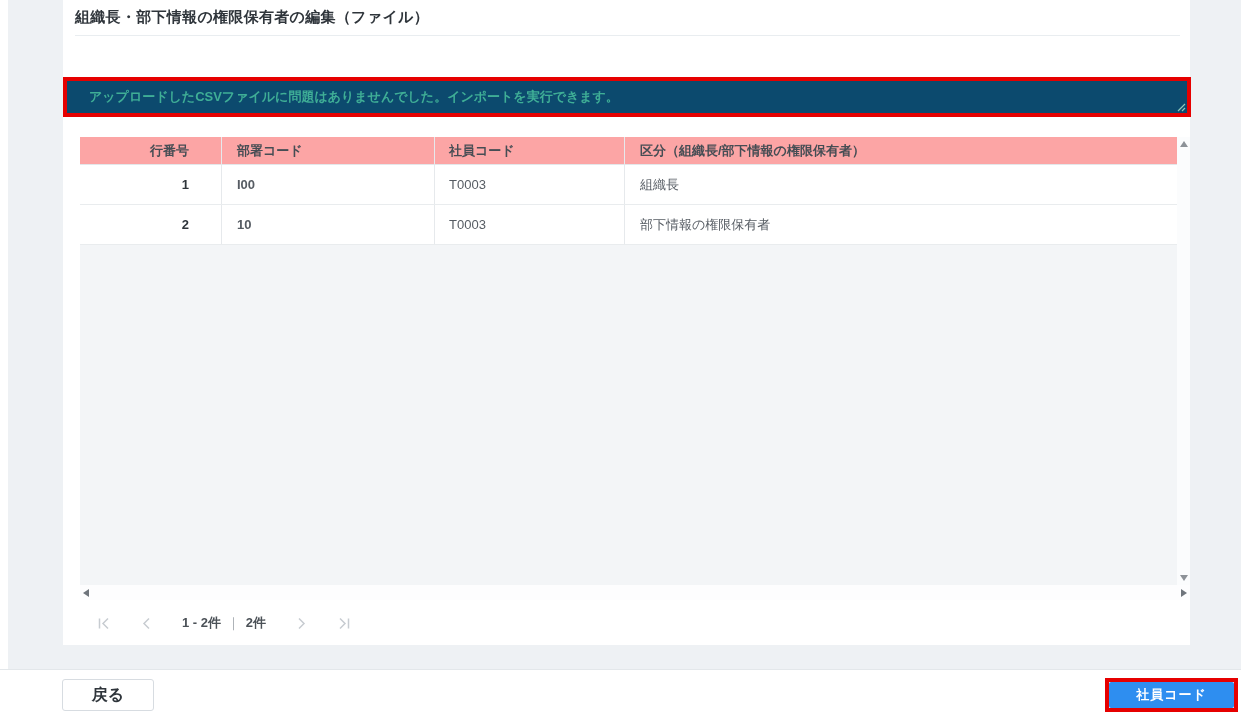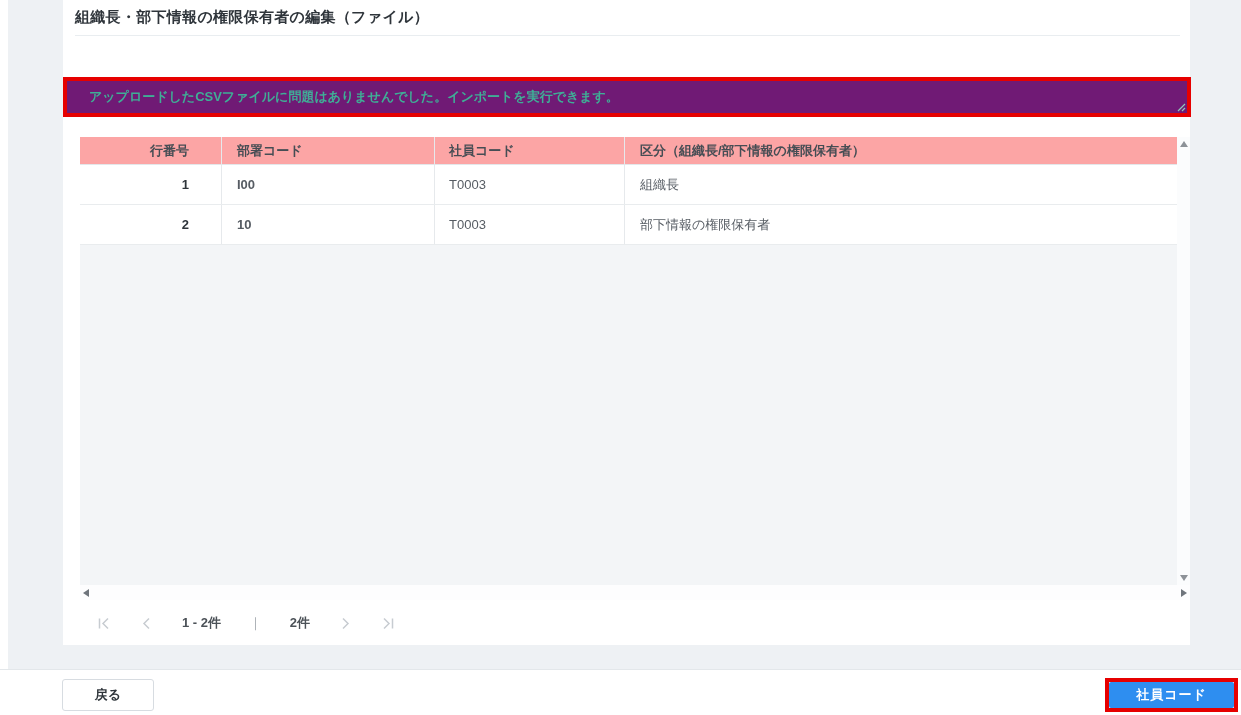--- a/index.html
+++ b/index.html
@@ -21,21 +21,21 @@
     position:absolute; left:12px; right:10px; top:0; height:36px;
     display:flex; align-items:center;
     font-size:15px; font-weight:bold; color:#2f353b;
     border-bottom:1px solid #e9edf0;
     letter-spacing:.3px;
   }
 
   
   .msg-annotation {
     position:absolute; left:0; top:77px; width:1128px; height:40px;
-    border:4px solid #e60000; background:#701a75;
+    border:4px solid #e60000; background:#0c4a6e;
   }
   .msg-inner { position:relative; width:100%; height:100%; }
   .msg-text {
     display:block; line-height:32px; padding:0 22px;
     font-size:13px; font-weight:bold; color:#3fae96;
     white-space:nowrap; overflow:hidden;
   }
   .resize-grip { position:absolute; right:1px; bottom:1px; width:9px; height:9px; }
 
   
@@ -75,32 +75,32 @@
     align-items:center; padding:0 3px;
   }
 
   
   .pagination {
     position:absolute; left:17px; top:601px; height:44px; width:1093px;
     background:#ffffff; display:flex; align-items:center;
     padding-left:16px; gap:28px;
   }
   .pg-icon { width:15px; height:15px; cursor:pointer; display:block; }
-  .pg-text { display:flex; align-items:center; gap:28px; font-size:13px; font-weight:bold; color:#4b5157; }
+  .pg-text { display:flex; align-items:center; gap:6px; font-size:13px; font-weight:bold; color:#4b5157; }
   .pg-sep { color:#9aa1a7; font-weight:normal; }
 
   
   .footer {
     position:absolute; left:0; top:669px; width:1241px; height:46px;
     background:#ffffff; border-top:1px solid #e3e7ea;
   }
   .back-btn {
     position:absolute; left:62px; top:9px; width:92px; height:32px;
     background:#ffffff; border:1px solid #d7dce1; border-radius:3px;
-    font-family:inherit; font-size:13px; font-weight:bold; color:#2f353b;
+    font-family:inherit; font-size:16px; font-weight:bold; color:#2f353b;
     cursor:pointer;
   }
   .import-annotation {
     position:absolute; right:3px; top:8px; width:133px; height:34px;
     border:4px solid #e60000; display:flex;
   }
   .import-btn {
     width:125px; height:26px; border:none; border-radius:2px;
     background:#2e8ef0; color:#ffffff;
     font-family:inherit; font-size:13px; font-weight:bold; letter-spacing:1px;

